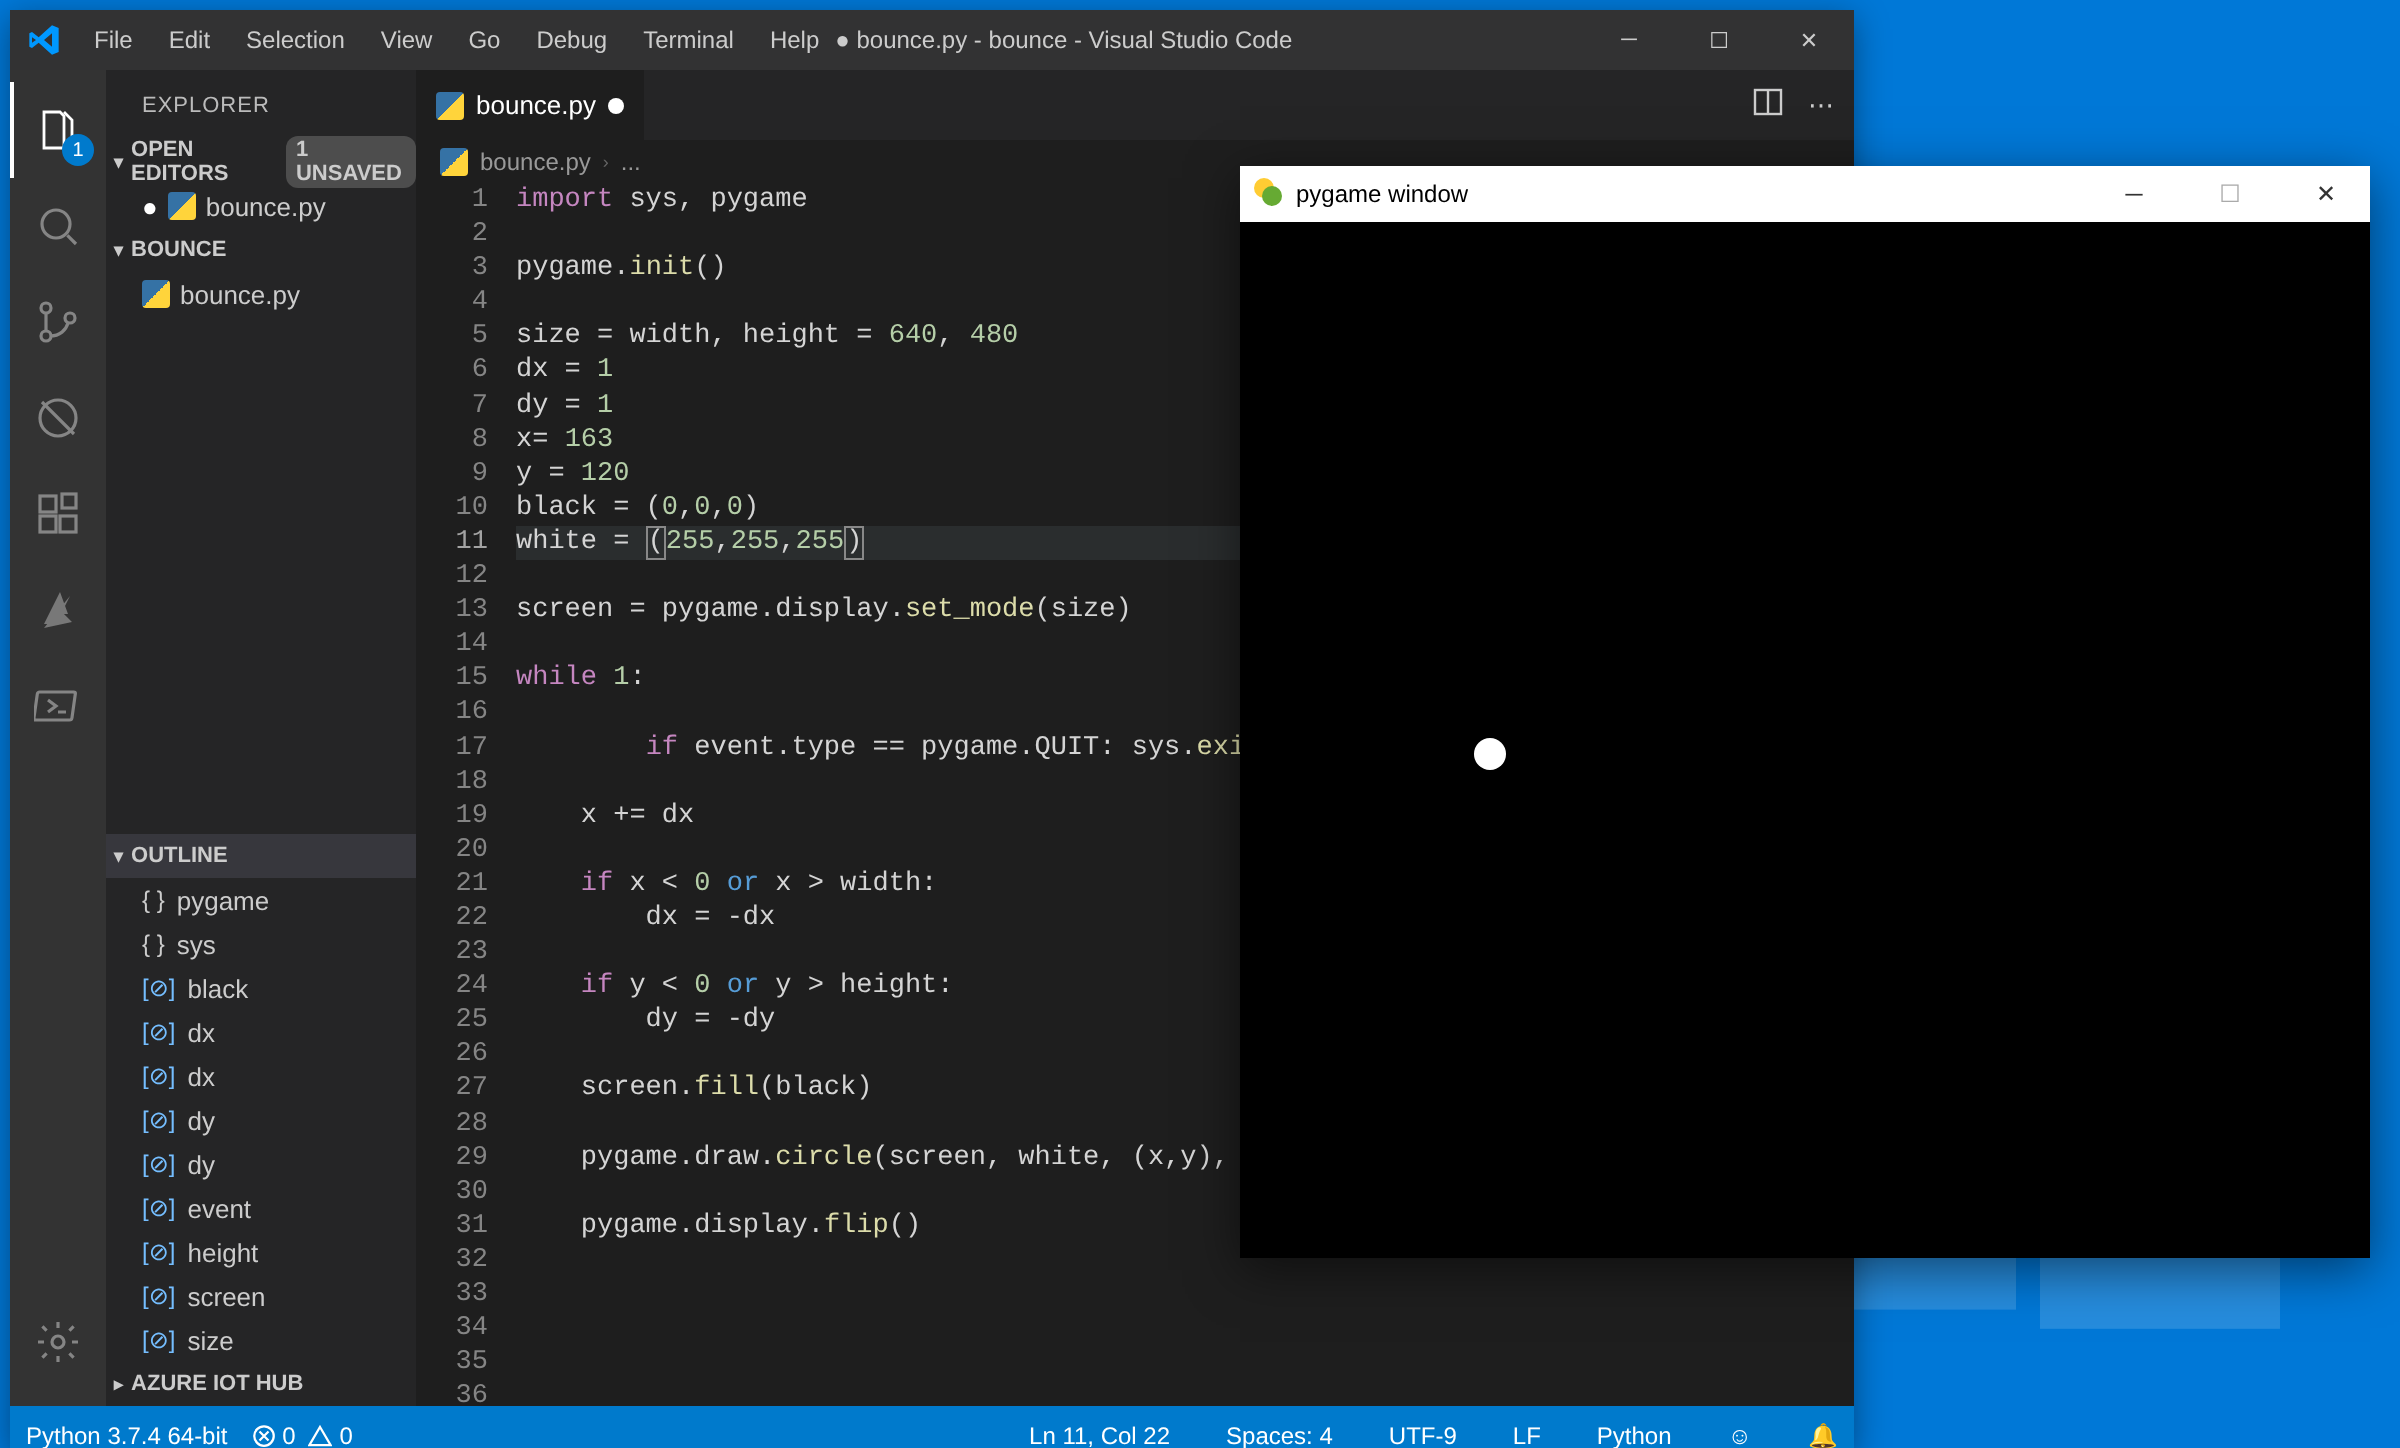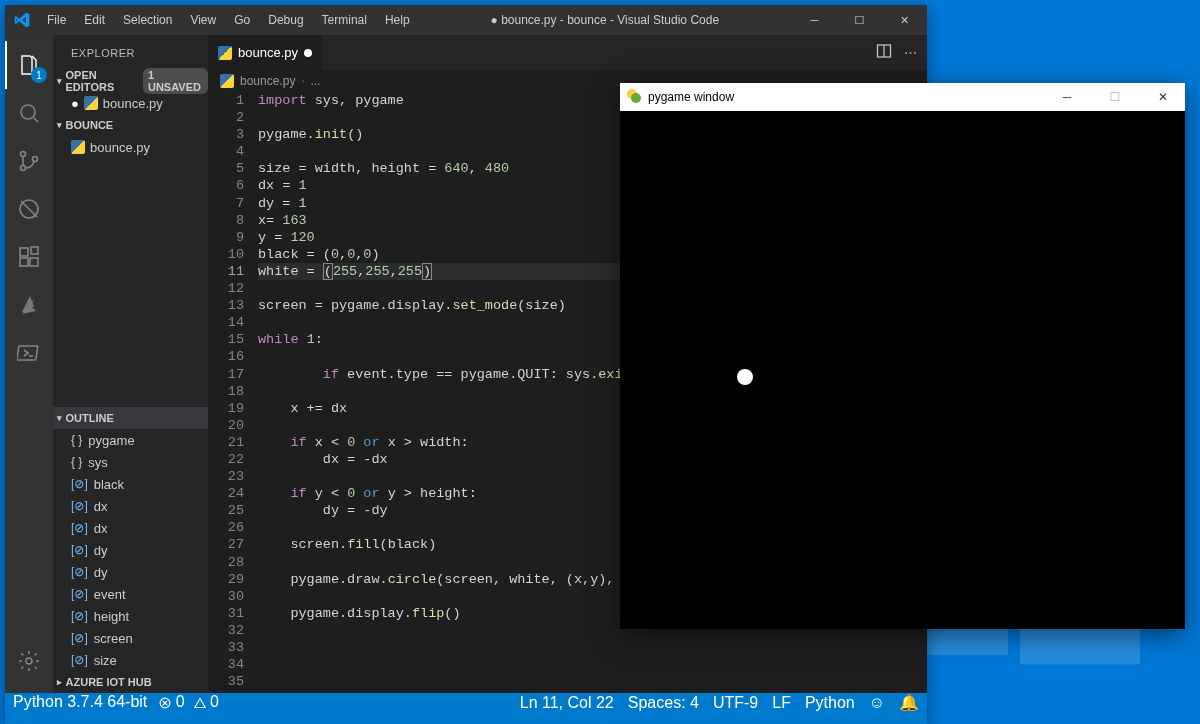--- a/index.html
+++ b/index.html
@@ -4,21 +4,21 @@
 <style>
 * { box-sizing: border-box; margin: 0; padding: 0; }
 body { font-family: "Segoe UI", sans-serif; background: #0078d7; width: 1200px; height: 724px; overflow: hidden; position: relative; font-size: 13px; color: #ccc; }
 
 .vscode { position: absolute; left: 5px; top: 5px; width: 922px; height: 720px; background: #252526; box-shadow: 0 4px 16px rgba(0,0,0,.4); display: flex; flex-direction: column; }
 
 .titlebar { height: 30px; background: #323233; display: flex; align-items: center; color: #ccc; font-size: 12px; }
 .titlebar .logo { width: 34px; display: flex; justify-content: center; align-items: center; }
 .menu { display: flex; gap: 2px; }
 .menu span { padding: 4px 8px; cursor: default; }
-.title-center { flex: 1; text-align: center; }
+.title-center { flex: 1; }
 .win-controls { display: flex; }
 .win-controls span { width: 45px; height: 30px; display: flex; align-items: center; justify-content: center; font-size: 11px; }
 
 .body-area { flex: 1; display: flex; min-height: 0; }
 .activitybar { width: 48px; background: #333333; display: flex; flex-direction: column; align-items: center; padding-top: 6px; position: relative; }
 .activitybar .ab-item { width: 48px; height: 48px; display: flex; align-items: center; justify-content: center; color: #858585; position: relative; }
 .activitybar .ab-item.active { color: #fff; border-left: 2px solid #fff; }
 .ab-badge { position: absolute; right: 6px; bottom: 6px; background: #007acc; color: #fff; border-radius: 50%; width: 16px; height: 16px; font-size: 10px; display: flex; align-items: center; justify-content: center; }
 .ab-bottom { margin-top: auto; margin-bottom: 8px; }
 
@@ -50,23 +50,23 @@
 .code { flex: 1; color: #d4d4d4; position: relative; }
 .code .line { height: 17.1px; display: block; white-space: pre; }
 .code .line.hl { background: #2a2d2e; }
 .k-import { color: #c586c0; }
 .k-kw { color: #c586c0; }
 .k-in { color: #569cd6; }
 .k-num { color: #b5cea8; }
 .k-fn { color: #dcdcaa; }
 .brk { border: 1px solid #888; }
 
-.statusbar { height: 32px; background: #007acc; display: flex; align-items: flex-start; color: #fff; font-size: 16px; padding: 0 8px; gap: 12px; }
+.statusbar { height: 22px; background: #007acc; display: flex; align-items: flex-end; color: #fff; font-size: 12px; padding: 0 8px; gap: 12px; }
 .statusbar .sb-left { display: flex; gap: 12px; align-items: center; }
-.statusbar .sb-right { margin-left: auto; display: flex; gap: 14px; align-items: center; }
+.statusbar .sb-right { margin-left: auto; display: flex; gap: 28px; align-items: center; }
 .win-logo { position: absolute; right: 60px; bottom: 50px; opacity: .15; }
 .win-logo svg { width: 240px; height: 240px; display: block; }
 
 .pygame-win { position: absolute; left: 620px; top: 83px; width: 565px; height: 546px; background: #000; box-shadow: 0 6px 24px rgba(0,0,0,.5); display: flex; flex-direction: column; }
 .pygame-title { height: 28px; background: #fff; display: flex; align-items: center; color: #000; font-size: 12px; padding-left: 6px; gap: 6px; }
 .pygame-controls { margin-left: auto; display: flex; gap: 4px; }
 .pygame-controls span { width: 44px; height: 28px; display: flex; align-items: center; justify-content: center; font-size: 12px; color: #333; }
 .pygame-canvas { flex: 1; background: #000; position: relative; }
 .ball { position: absolute; width: 16px; height: 16px; background: #fff; border-radius: 50%; left: 117px; top: 258px; }
 

